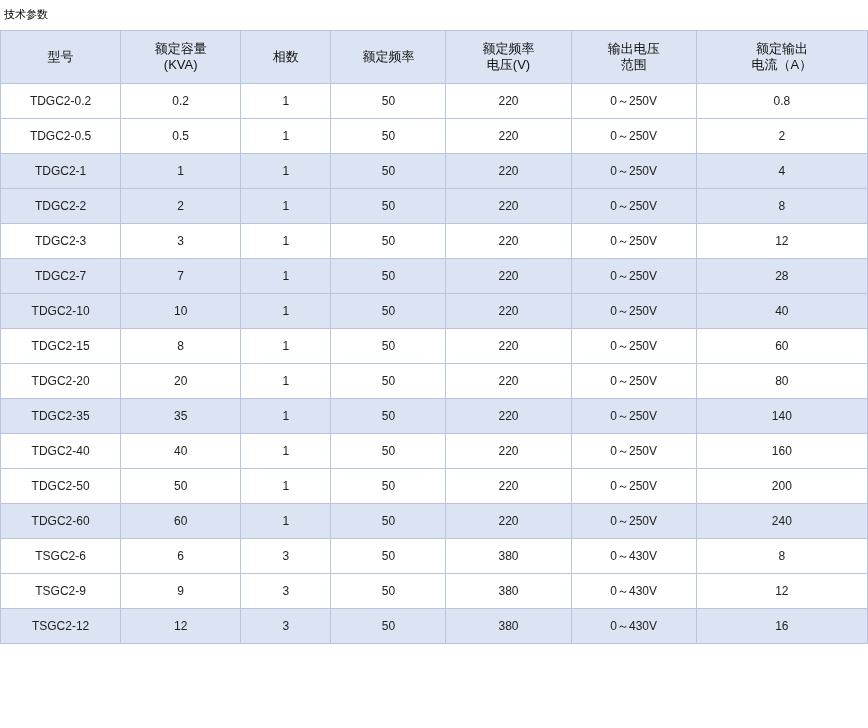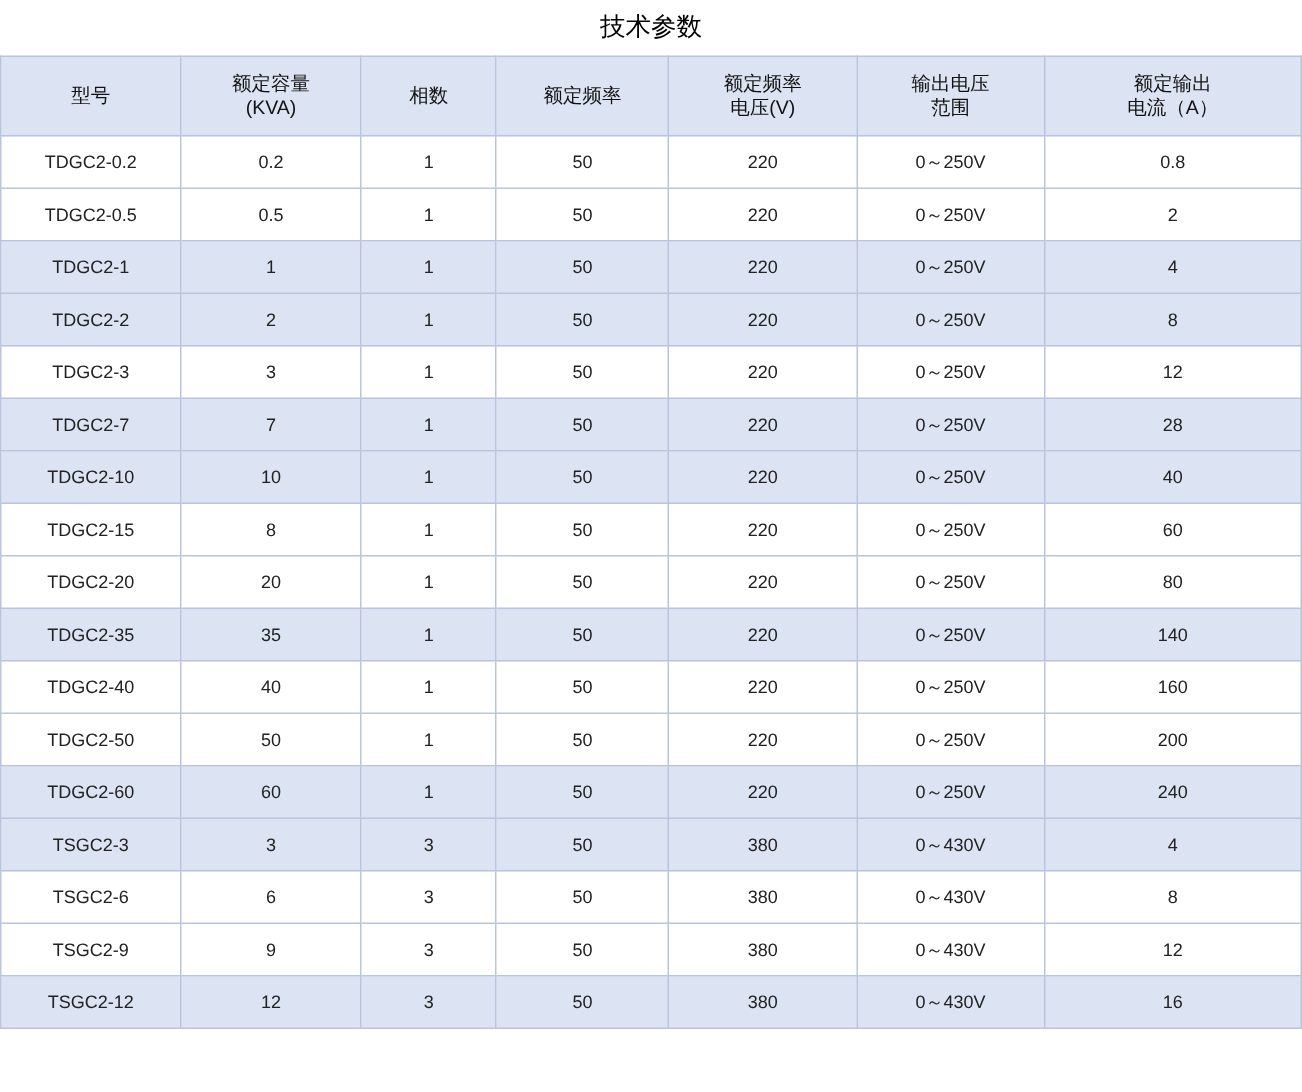--- a/index.html
+++ b/index.html
@@ -13,25 +13,24 @@
     font-family: "Liberation Sans", sans-serif;
     color: #000000;
     overflow: hidden;
   }
   .page {
     width: 868px;
     box-sizing: border-box;
     padding: 0;
   }
   .page-title {
-    font-size: 17px;
+    font-size: 11px;
     color: #000000;
     padding: 8px 4px 9px 4px;
     line-height: 1.2;
-    text-align: center;
   }
   table.spec-table {
     border-collapse: collapse;
     width: 868px;
     table-layout: fixed;
   }
   table.spec-table th,
   table.spec-table td {
     border: 1px solid #b9c4dd;
     text-align: center;
@@ -215,29 +214,20 @@
         </tr>
         <tr class="row-blue">
           <td class="col-model">TDGC2-60</td>
           <td>60</td>
           <td>1</td>
           <td>50</td>
           <td>220</td>
           <td>0～250V</td>
           <td>240</td>
         </tr>
-        <tr class="row-blue">
-          <td class="col-model">TSGC2-3</td>
-          <td>3</td>
-          <td>3</td>
-          <td>50</td>
-          <td>380</td>
-          <td>0～430V</td>
-          <td>4</td>
-        </tr>
         <tr class="row-white">
           <td class="col-model">TSGC2-6</td>
           <td>6</td>
           <td>3</td>
           <td>50</td>
           <td>380</td>
           <td>0～430V</td>
           <td>8</td>
         </tr>
         <tr class="row-white">

